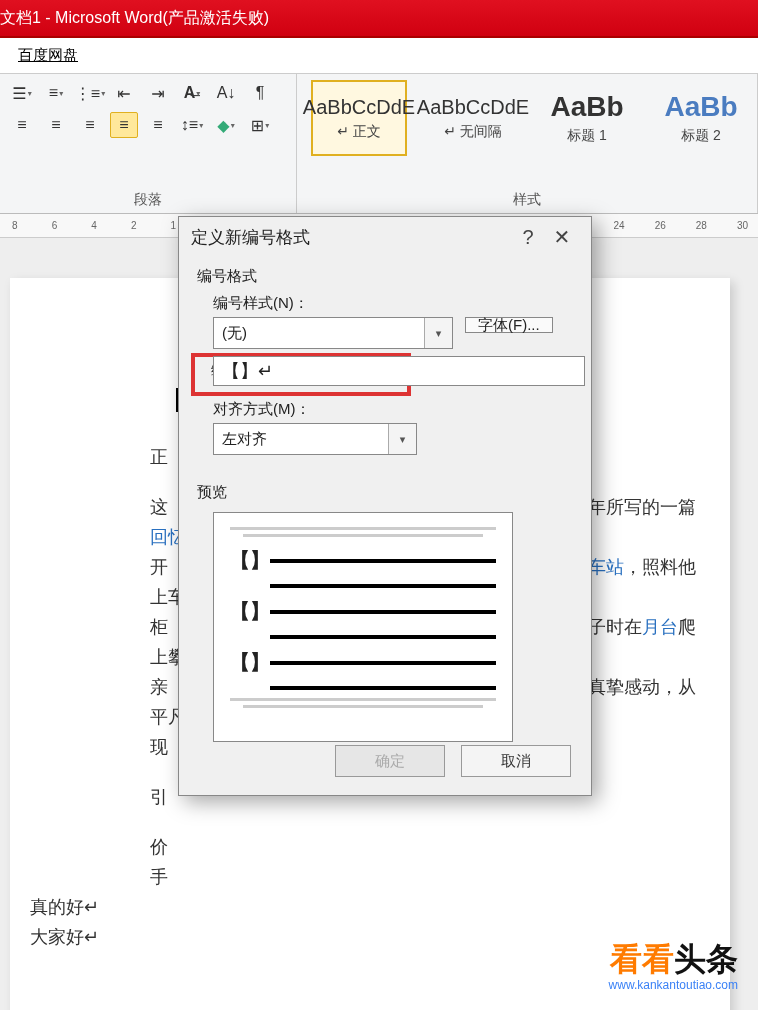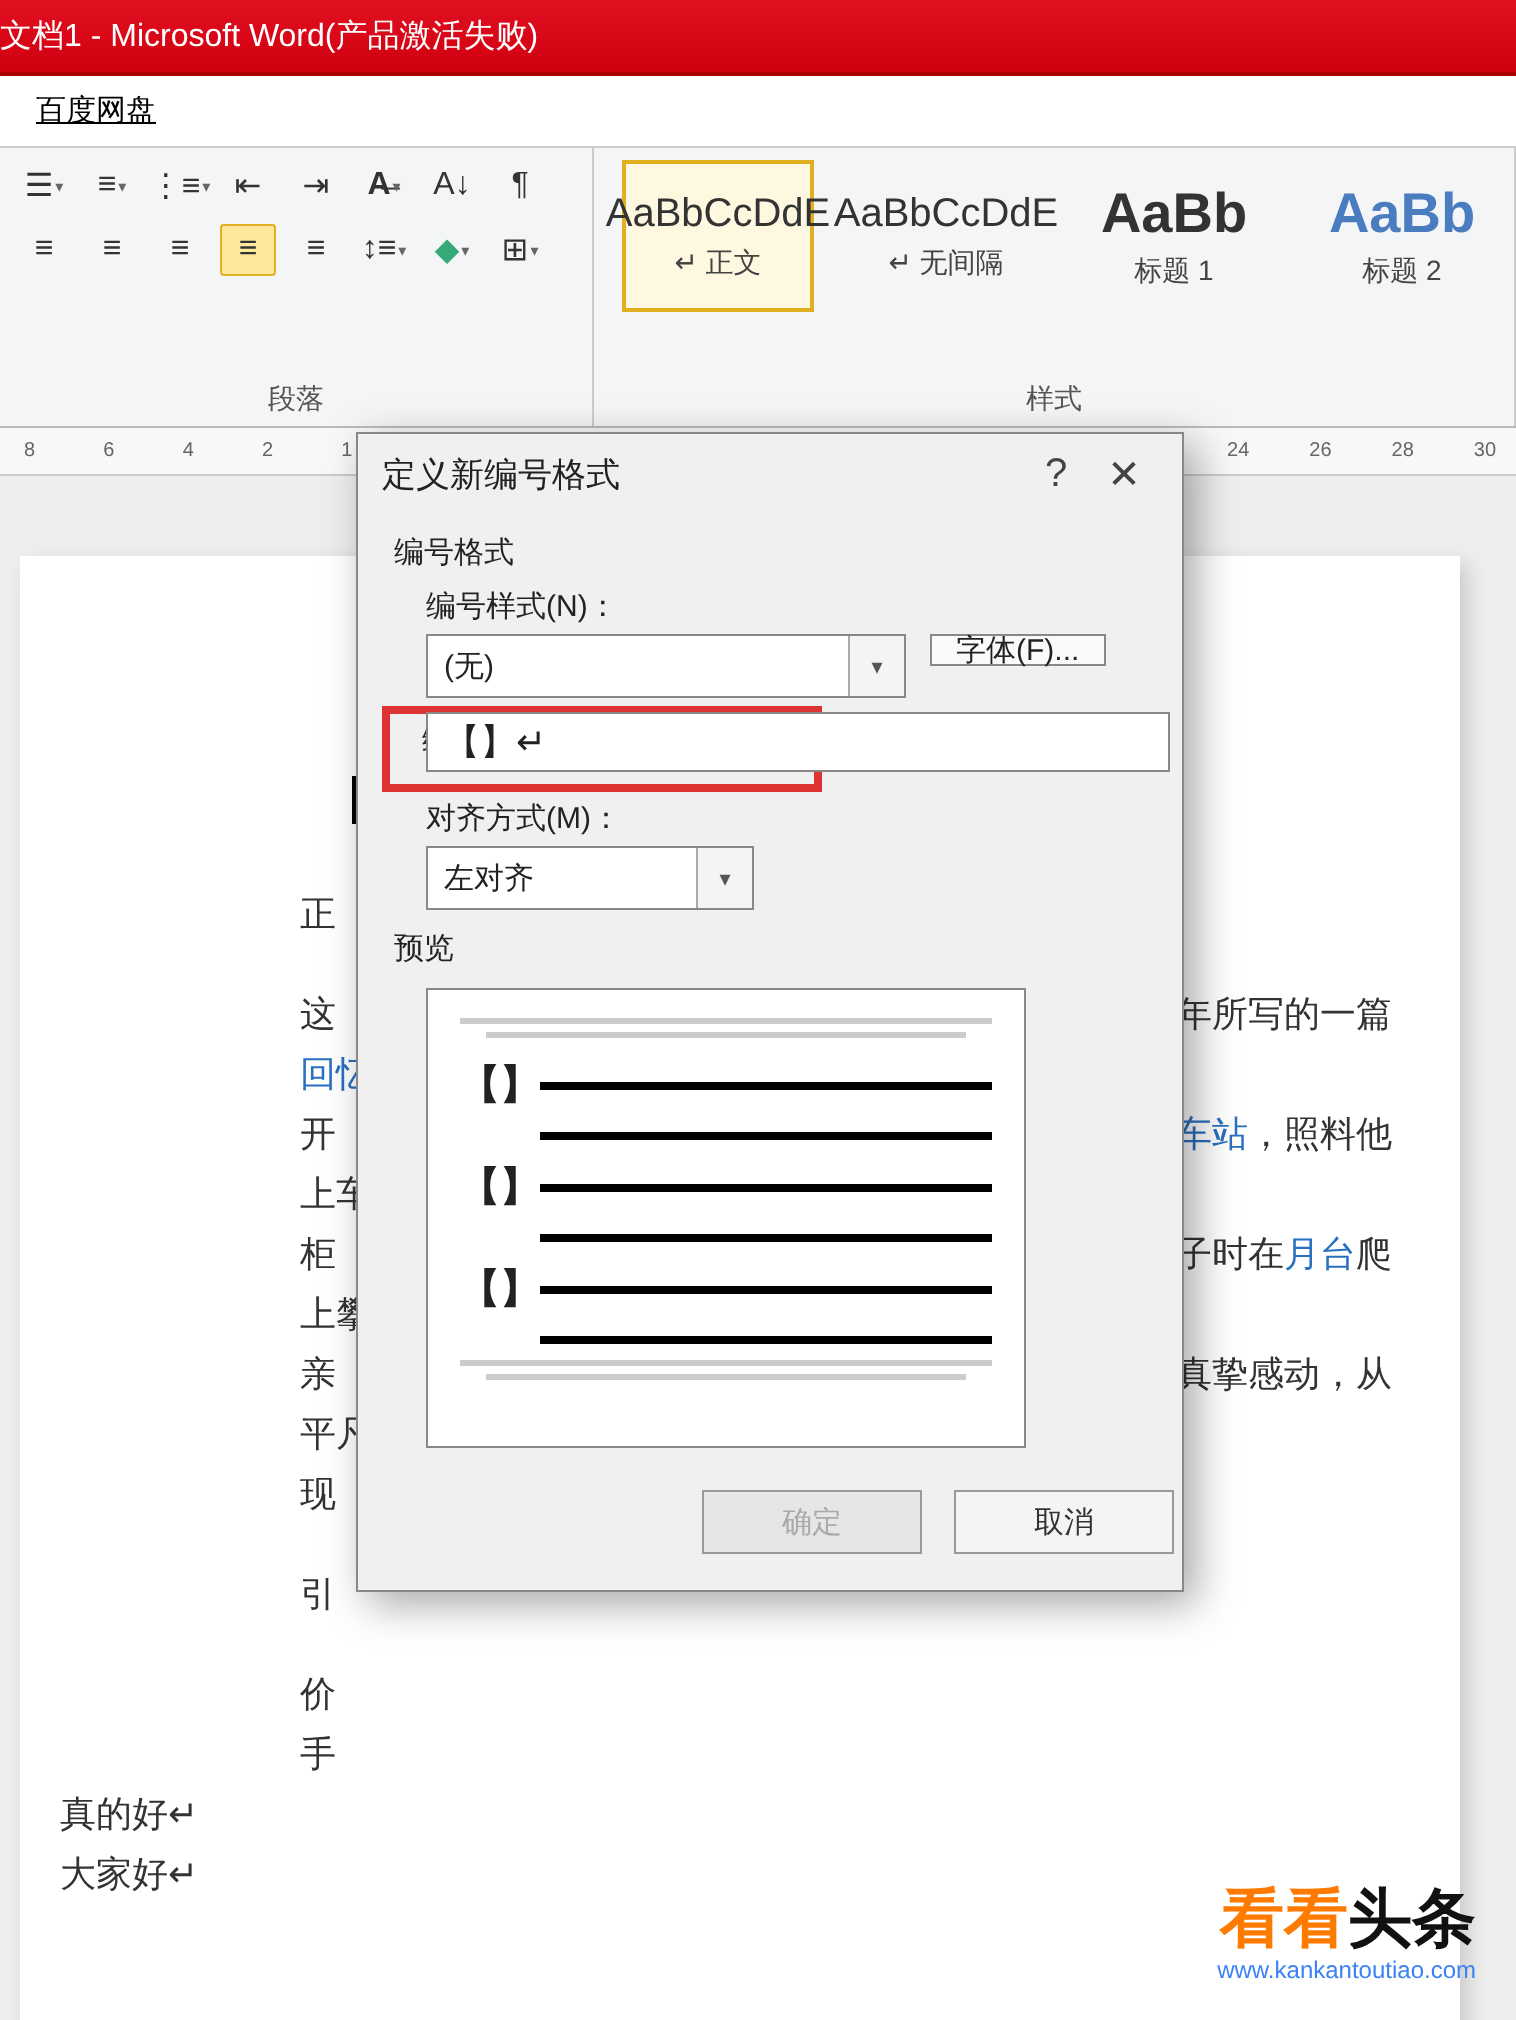--- a/index.html
+++ b/index.html
@@ -39,21 +39,21 @@
     .dlg-btn { height: 16px; padding: 0 12px; border: 1px solid #888; background: #fafafa; display: flex; align-items: center; font-size: 15px; }
     .hl-box { border: 4px solid #d33; padding: 2px 6px 8px; margin: 4px 0 4px -6px; width: 220px; }
     .text-input { width: 372px; height: 30px; border: 1px solid #888; background: #fff; margin-left: 16px; padding: 0 8px; display: flex; align-items: center; font-family: SimSun; font-size: 18px; }
     .preview-box { width: 300px; height: 230px; margin: 10px 0 0 16px; border: 1px solid #888; background: #fff; padding: 14px 16px; }
     .pv-line { height: 3px; background: #ccc; margin-bottom: 4px; }
     .pv-line.short { width: 90%; margin-left: 5%; }
     .pv-item { display: flex; align-items: center; gap: 10px; margin: 10px 0; }
     .pv-mark { font-size: 20px; font-weight: bold; width: 30px; text-align: right; }
     .pv-text { flex: 1; height: 4px; background: #000; }
     .pv-sub { height: 4px; background: #000; margin-left: 40px; margin-top: 4px; }
-    .dlg-footer { position: absolute; bottom: 18px; right: 4px; display: flex; gap: 16px; }
+    .dlg-footer { position: absolute; bottom: 18px; right: 20px; display: flex; gap: 16px; }
     .dlg-footer-btn { width: 110px; height: 32px; border: 1px solid #999; background: #eee; display: flex; align-items: center; justify-content: center; font-size: 15px; color: #555; }
     .dlg-footer-btn.disabled { color: #aaa; background: #e6e6e6; }
     .dlg-footer-btn.primary { color: #333; background: #f4f4f4; }
     .watermark { position: absolute; bottom: 18px; right: 20px; text-align: right; }
     .wm-big { font-size: 32px; font-weight: bold; }
     .wm-big .o1 { color: #ff7b00; } .wm-big .k { color: #111; }
     .wm-sm { font-size: 12px; color: #3b82f6; margin-top: -4px; }
     .ruler-num { display:inline-block; width:28px; text-align:center; }
   </style>
 </head>
@@ -181,27 +181,27 @@
 
     <div class="hl-box">
       <div style="margin:2px 0 4px 10px">编号格式(O)：</div>
     </div>
     <div class="text-input" style="margin-top:-44px; position:relative; z-index:2; margin-left:16px; width:372px">
       <span>【】↵</span>
     </div>
 
     <div class="dlg-label" style="margin-top:14px">对齐方式(M)：</div>
     <div class="dlg-field-row">
-      <div class="dlg-select" style="width:164px">
+      <div class="dlg-select" style="width:204px">
         <span>左对齐</span>
         <span class="arrow">▾</span>
       </div>
     </div>
 
-    <div class="dlg-label" style="margin-left:0; margin-top:10px">预览</div>
+    <div class="dlg-label" style="margin-left:0; margin-top:28px">预览</div>
     <div class="preview-box">
       <div class="pv-line"></div>
         <div class="pv-line short"></div>
       <div class="pv-item">
           <span class="pv-mark">【】</span>
           <span class="pv-text"></span>
         </div>
       <div class="pv-sub"></div>
       <div class="pv-item">
           <span class="pv-mark">【】</span>

